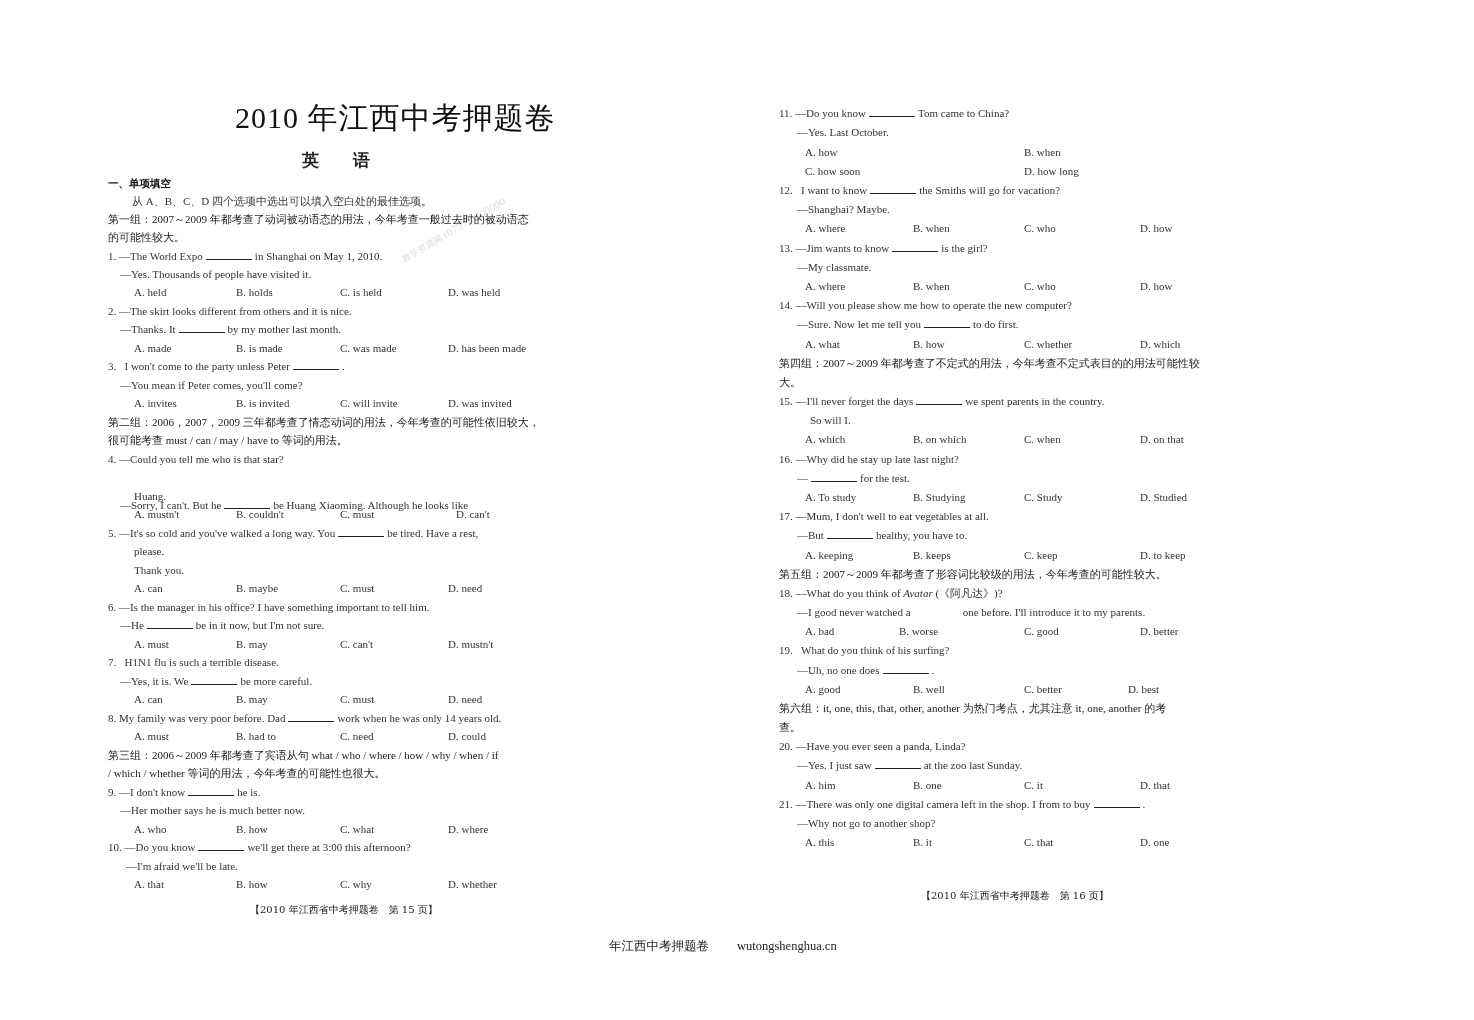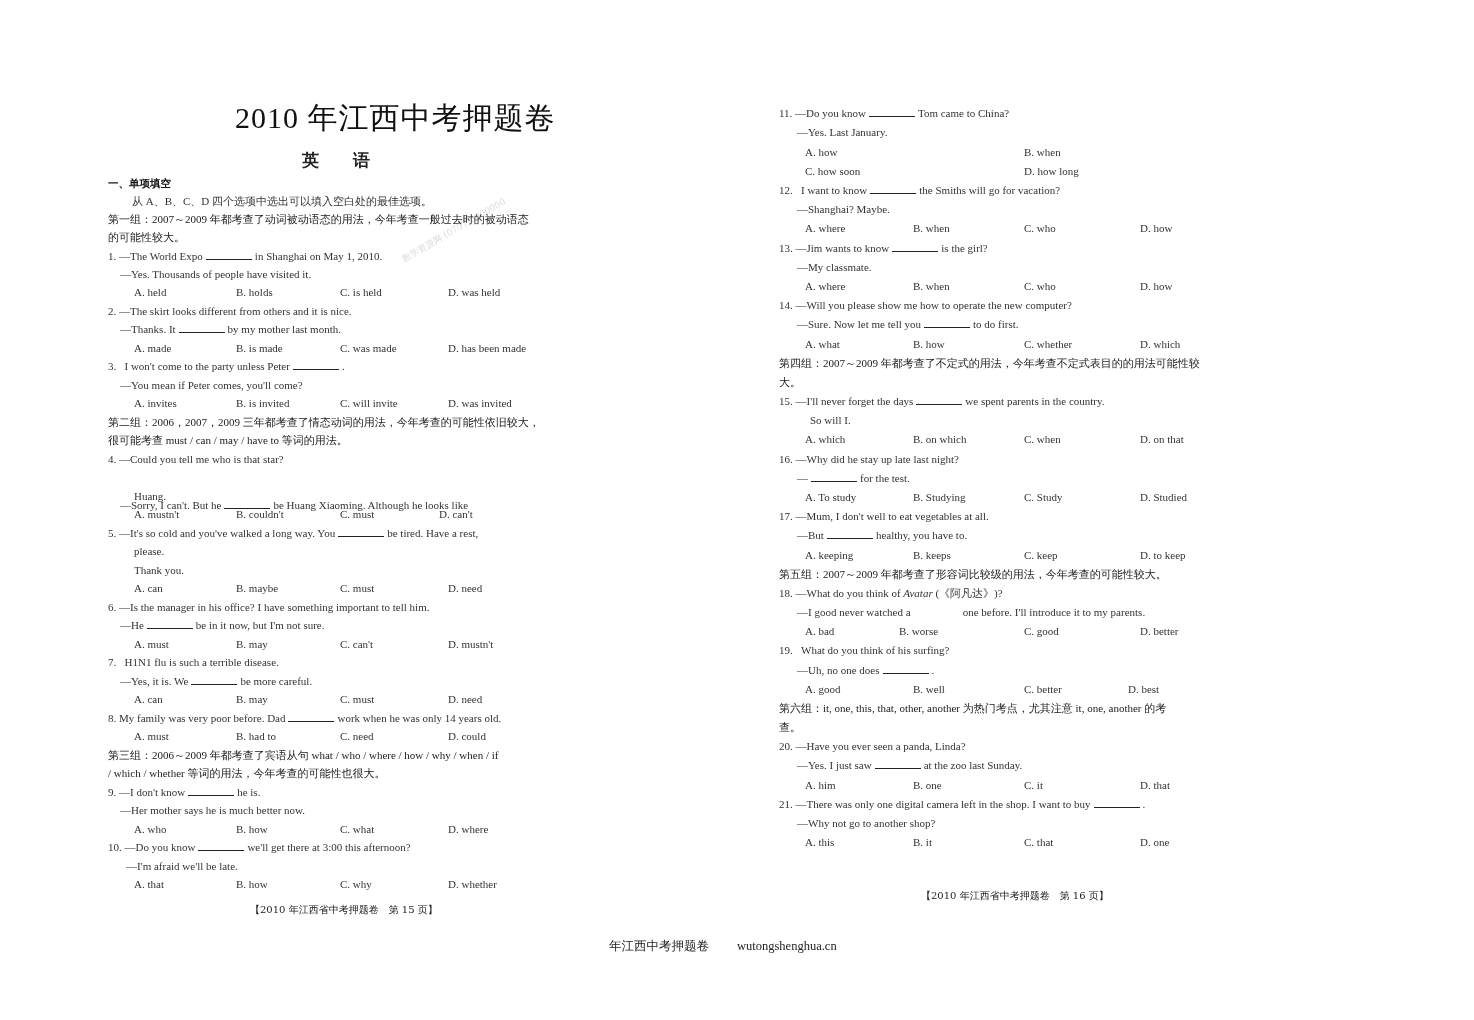--- a/index.html
+++ b/index.html
@@ -76,21 +76,21 @@
 <div class="line group-note" style="left:108px;top:415px">第二组：2006，2007，2009 三年都考查了情态动词的用法，今年考查的可能性依旧较大，</div>
 <div class="line group-note" style="left:108px;top:433px">很可能考查 must / can / may / have to 等词的用法。</div>
 
 <div class="line" style="left:108px;top:452px"><span>4.</span> <span>—Could you tell me who is that star?</span></div>
 <div class="line" style="left:120px;top:498px"><span>—Sorry, I can't. But he</span><span class="blank"></span><span>be Huang Xiaoming. Although he looks like</span></div>
 <div class="line" style="left:134px;top:489px">Huang.</div>
 <div class="line" style="left:108px;top:507px;width:460px;height:14px">
   <span class="opt" style="left:26px">A. mustn't</span>
   <span class="opt" style="left:128px">B. couldn't</span>
   <span class="opt" style="left:232px">C. must</span>
-  <span class="opt" style="left:331px">D. can't</span>
+  <span class="opt" style="left:348px">D. can't</span>
 </div>
 
 <div class="line" style="left:108px;top:526px"><span>5.</span> <span>—It's so cold and you've walked a long way. You</span><span class="blank"></span><span>be tired. Have a rest,</span></div>
 <div class="line" style="left:134px;top:544px">please.</div>
 <div class="line" style="left:134px;top:563px">Thank you.</div>
 <div class="line" style="left:108px;top:581px;width:460px;height:14px">
   <span class="opt" style="left:26px">A. can</span>
   <span class="opt" style="left:128px">B. maybe</span>
   <span class="opt" style="left:232px">C. must</span>
   <span class="opt" style="left:340px">D. need</span>
@@ -139,21 +139,21 @@
 <div class="line" style="left:108px;top:877px;width:460px;height:14px">
   <span class="opt" style="left:26px">A. that</span>
   <span class="opt" style="left:128px">B. how</span>
   <span class="opt" style="left:232px">C. why</span>
   <span class="opt" style="left:340px">D. whether</span>
 </div>
 
 <div class="footer" style="left:250px;top:903px">【2010 年江西省中考押题卷　第 15 页】</div>
 
 <div class="line" style="left:779px;top:106px"><span>11.</span> <span>—Do you know</span><span class="blank"></span><span>Tom came to China?</span></div>
-<div class="line" style="left:797px;top:125px">—Yes. Last January.</div>
+<div class="line" style="left:797px;top:125px">—Yes. Last October.</div>
 <div class="line" style="left:779px;top:145px;width:490px;height:14px">
   <span class="opt" style="left:26px">A. how</span>
   <span class="opt" style="left:245px">B. when</span>
 </div>
 <div class="line" style="left:779px;top:164px;width:490px;height:14px">
   <span class="opt" style="left:26px">C. how soon</span>
   <span class="opt" style="left:245px">D. how long</span>
 </div>
 
 <div class="line" style="left:779px;top:183px"><span>12.</span>&nbsp;&nbsp;&nbsp;<span>I want to know</span><span class="blank"></span><span>the Smiths will go for vacation?</span></div>
@@ -238,21 +238,21 @@
 
 <div class="line" style="left:779px;top:739px"><span>20.</span> <span>—Have you ever seen a panda, Linda?</span></div>
 <div class="line" style="left:797px;top:758px"><span>—Yes. I just saw</span><span class="blank"></span><span>at the zoo last Sunday.</span></div>
 <div class="line" style="left:779px;top:778px;width:490px;height:14px">
   <span class="opt" style="left:26px">A. him</span>
   <span class="opt" style="left:134px">B. one</span>
   <span class="opt" style="left:245px">C. it</span>
   <span class="opt" style="left:361px">D. that</span>
 </div>
 
-<div class="line" style="left:779px;top:797px"><span>21.</span> <span>—There was only one digital camera left in the shop. I want to buy</span><span class="blank"></span><span>.</span></div>
+<div class="line" style="left:779px;top:797px"><span>21.</span> <span>—There was only one digital camera left in the shop. I from to buy</span><span class="blank"></span><span>.</span></div>
 <div class="line" style="left:797px;top:816px">—Why not go to another shop?</div>
 <div class="line" style="left:779px;top:835px;width:490px;height:14px">
   <span class="opt" style="left:26px">A. this</span>
   <span class="opt" style="left:134px">B. it</span>
   <span class="opt" style="left:245px">C. that</span>
   <span class="opt" style="left:361px">D. one</span>
 </div>
 
 <div class="footer" style="left:921px;top:889px">【2010 年江西省中考押题卷　第 16 页】</div>
 

